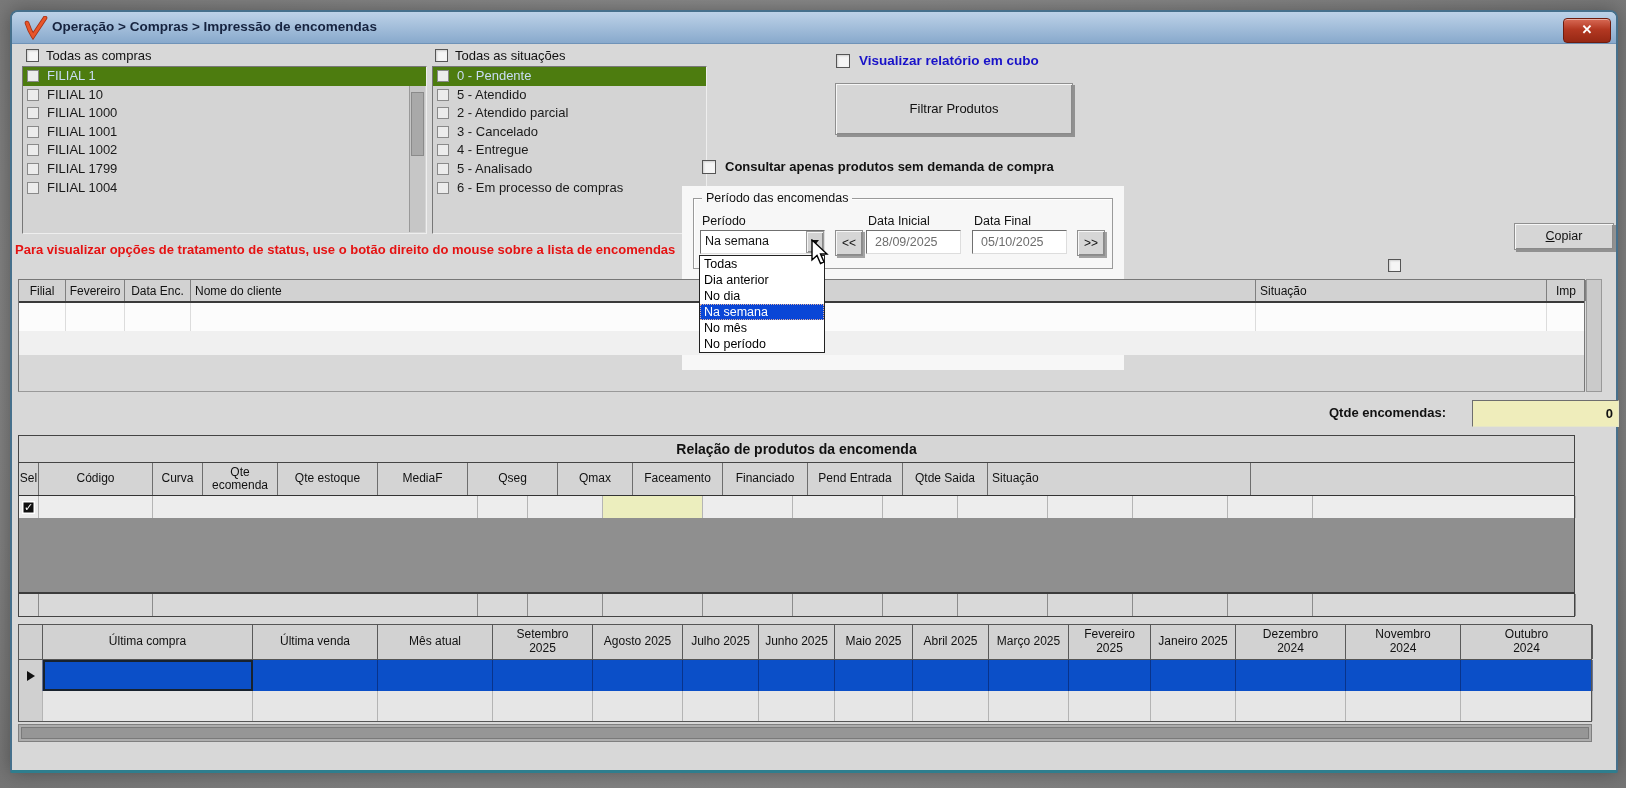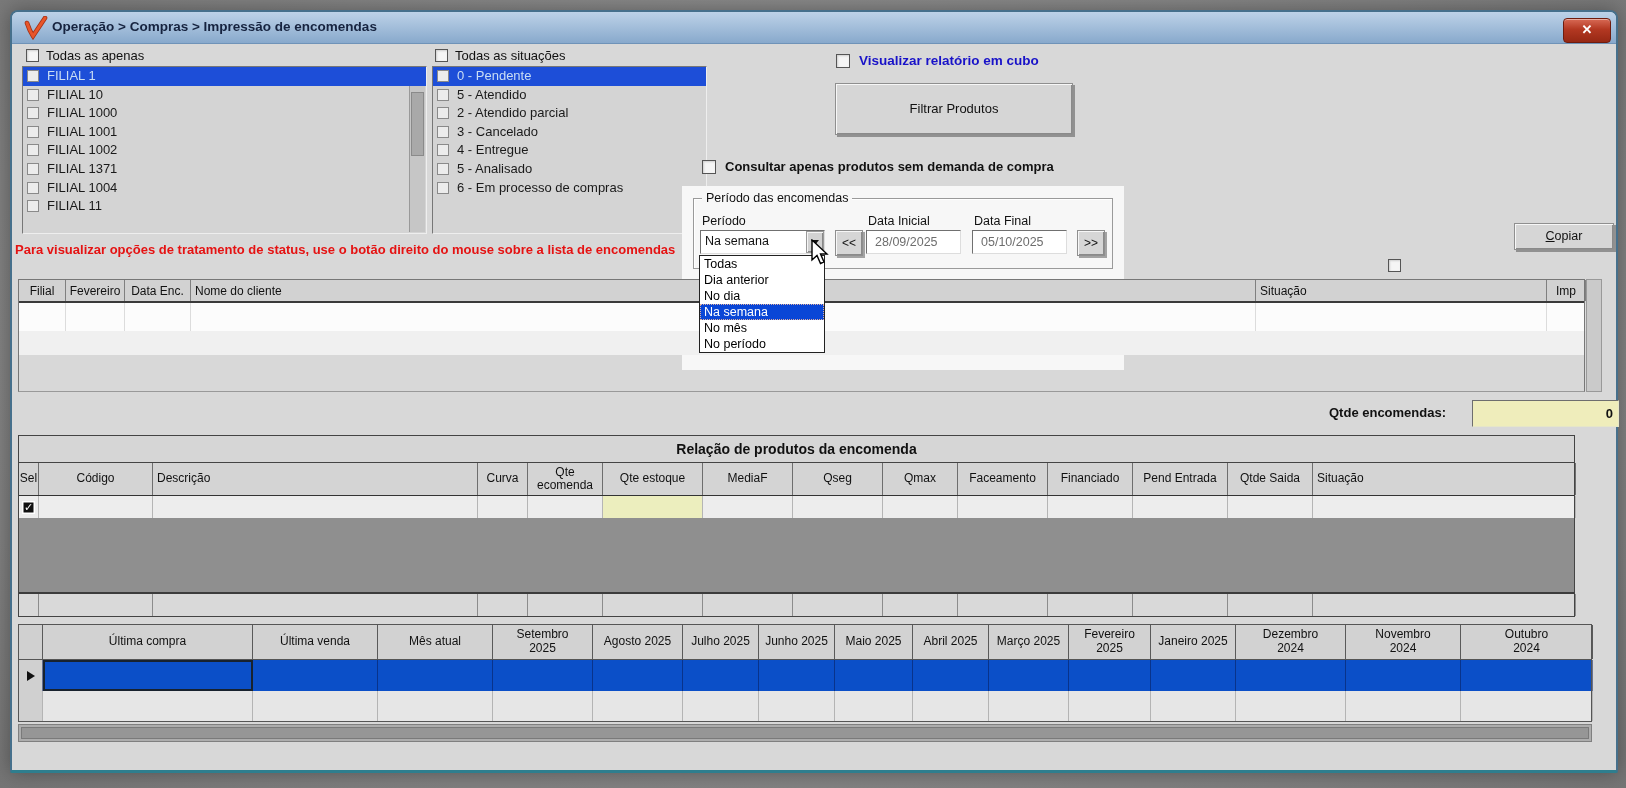--- a/index.html
+++ b/index.html
@@ -23,21 +23,21 @@
     box-shadow:inset 1px 1px 2px #cfcfcf;box-sizing:border-box;}
   .lbl{position:absolute;white-space:nowrap;}
   .bold{font-weight:bold;}
   .btn3d{position:absolute;background:#d6d6d6;border:1px solid #8f8f8f;box-sizing:border-box;
     box-shadow:inset 1px 1px 0 #f7f7f7, inset -1px -1px 0 #8a8a8a, 2px 2px 0 rgba(60,60,60,.45);
     text-align:center;color:#111;}
   
   .listbox{position:absolute;background:#d4d4d4;border:1px solid;border-color:#777 #eee #eee #777;box-sizing:border-box;overflow:hidden;}
   .list-item{position:relative;height:18.6px;line-height:18.6px;padding-left:24px;font-size:13px;color:#1a1a1a;white-space:nowrap;}
   .list-item .li-chk{position:absolute;left:4px;top:3px;width:12px;height:12px;background:#ececec;border:1px solid #8a8a8a;box-sizing:border-box;}
-  .list-item.selected{background:#1d4ed8;color:#c9ddf4;}
+  .list-item.selected{background:#4d7c0f;color:#c9ddf4;}
   .vscroll{position:absolute;top:1px;bottom:1px;right:1px;width:15px;background:#c6c6c6;border-left:1px solid #999;}
   .vthumb{position:absolute;left:1px;right:1px;background:#a9a9a9;border:1px solid #8a8a8a;}
   
   .white-panel{position:absolute;left:670px;top:174px;width:442px;height:184px;background:#f7f7f7;}
   .groupbox{position:absolute;left:681px;top:186px;width:420px;height:71px;border:1px solid #9a9a9a;
     box-shadow:inset 1px 1px 0 #fff;box-sizing:border-box;}
   .group-legend{position:absolute;left:690px;top:179px;background:#f7f7f7;padding:0 4px;font-size:12.5px;}
   .combo{position:absolute;left:688px;top:218px;width:125px;height:24px;}
   .combo .box{position:absolute;inset:0;background:#fff;border:1px solid;border-color:#707070 #ddd #ddd #707070;box-sizing:border-box;}
   .combo .val{position:absolute;left:5px;top:4px;font-size:12.5px;}
@@ -105,33 +105,32 @@
     <div class="titlebar">
       <svg class="logo" viewBox="0 0 24 24">
         <path d="M3 7 C5 13 7 17 9 20 L21 2" fill="none" stroke="#a33014" stroke-width="4.6" stroke-linecap="round"></path>
         <path d="M3 7 C5 13 7 17 9 20 L21 2" fill="none" stroke="#e8552a" stroke-width="3" stroke-linecap="round"></path>
       </svg>
       <div class="title-text">Operação &gt; Compras &gt; Impressão de encomendas</div>
       <div class="close-btn">✕</div>
     </div>
 
     <span class="chk" style="left:14px;top:37px;"></span>
-    <span class="lbl" style="left:34px;top:36px;">Todas as apenas</span>
+    <span class="lbl" style="left:34px;top:36px;">Todas as compras</span>
     <div class="listbox" id="filiais-list" style="left:10px;top:54px;width:405px;height:168px;">
       <div class="vscroll">
         <div class="vthumb" style="top:24px;height:62px;"></div>
       </div>
     <div class="list-item selected"><span class="li-chk"></span><span>FILIAL 1</span></div>
         <div class="list-item"><span class="li-chk"></span><span>FILIAL 10</span></div>
         <div class="list-item"><span class="li-chk"></span><span>FILIAL 1000</span></div>
         <div class="list-item"><span class="li-chk"></span><span>FILIAL 1001</span></div>
         <div class="list-item"><span class="li-chk"></span><span>FILIAL 1002</span></div>
-        <div class="list-item"><span class="li-chk"></span><span>FILIAL 1371</span></div>
+        <div class="list-item"><span class="li-chk"></span><span>FILIAL 1799</span></div>
         <div class="list-item"><span class="li-chk"></span><span>FILIAL 1004</span></div>
-        <div class="list-item"><span class="li-chk"></span><span>FILIAL 11</span></div>
       </div>
 
     <span class="chk" style="left:423px;top:37px;"></span>
     <span class="lbl" style="left:443px;top:36px;">Todas as situações</span>
     <div class="listbox" id="situacoes-list" style="left:420px;top:54px;width:275px;height:168px;">
         <div class="list-item selected"><span class="li-chk"></span><span>0 - Pendente</span></div>
         <div class="list-item"><span class="li-chk"></span><span>5 - Atendido</span></div>
         <div class="list-item"><span class="li-chk"></span><span>2 - Atendido parcial</span></div>
         <div class="list-item"><span class="li-chk"></span><span>3 - Cancelado</span></div>
         <div class="list-item"><span class="li-chk"></span><span>4 - Entregue</span></div>
@@ -200,23 +199,20 @@
 
     <div class="grid products-grid">
       <div class="pg-title">Relação de produtos da encomenda</div>
       <div class="g-row pg-header" id="products-header">
           <div class="cell" style="width: 20px;">
             <span>Sel</span>
           </div>
           <div class="cell" style="width: 114px;">
             <span>Código</span>
           </div>
-          <div class="cell l" style="width: 325px;">
-            <span>Descrição</span>
-          </div>
           <div class="cell" style="width: 50px;">
             <span>Curva</span>
           </div>
           <div class="cell wrap" style="width: 75px;">
             <span>Qte ecomenda</span>
           </div>
           <div class="cell" style="width: 100px;">
             <span>Qte estoque</span>
           </div>
           <div class="cell" style="width: 90px;">

